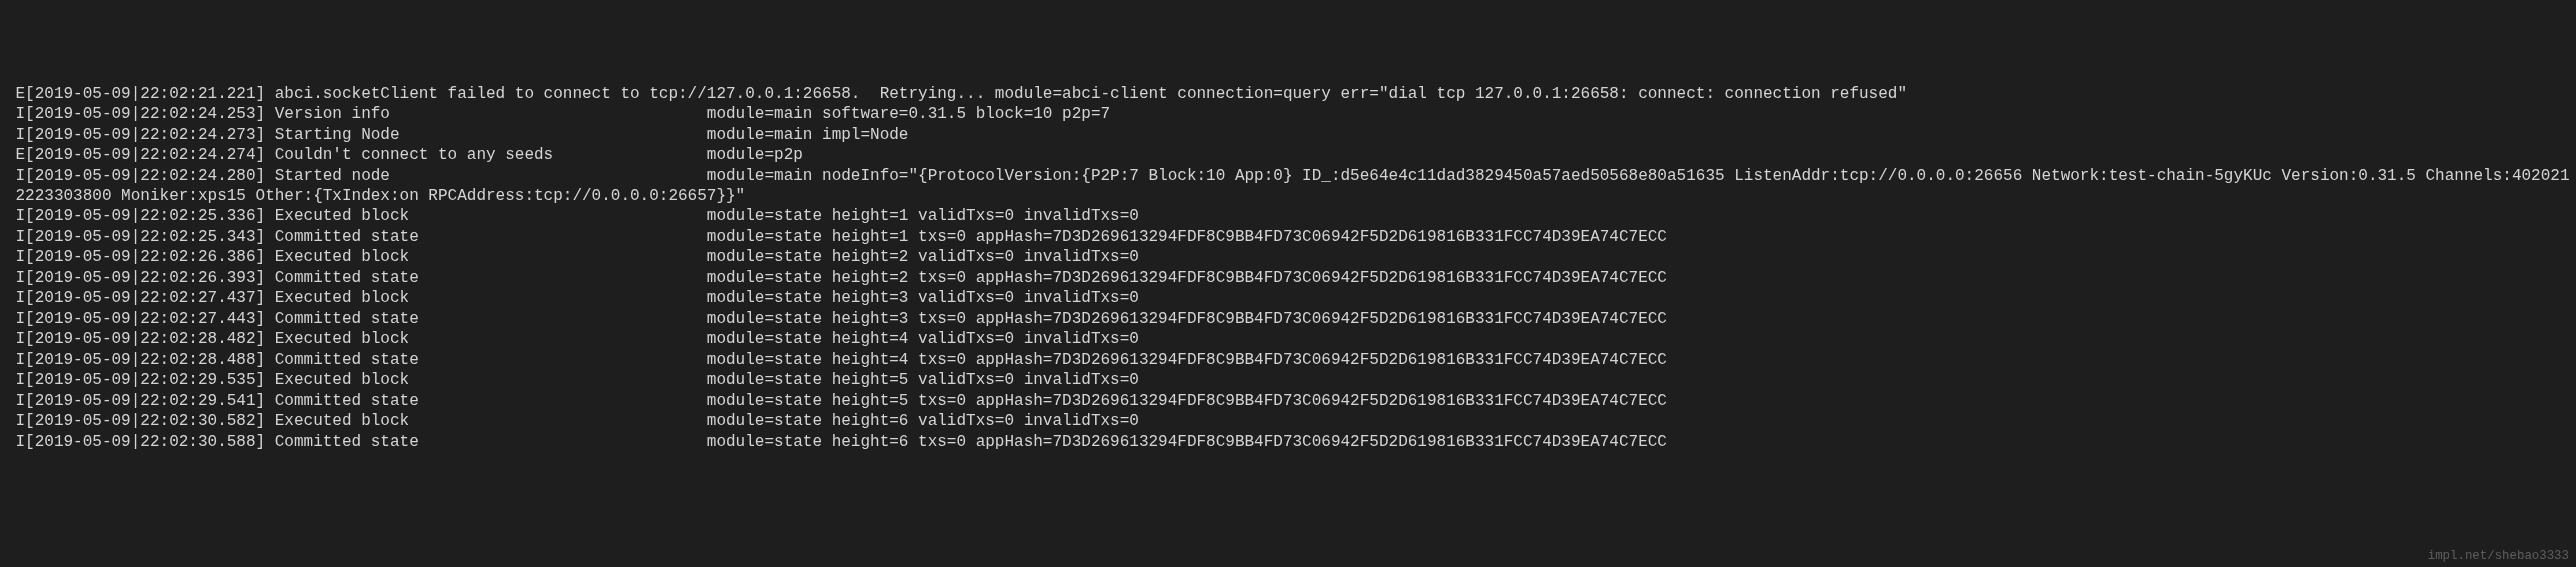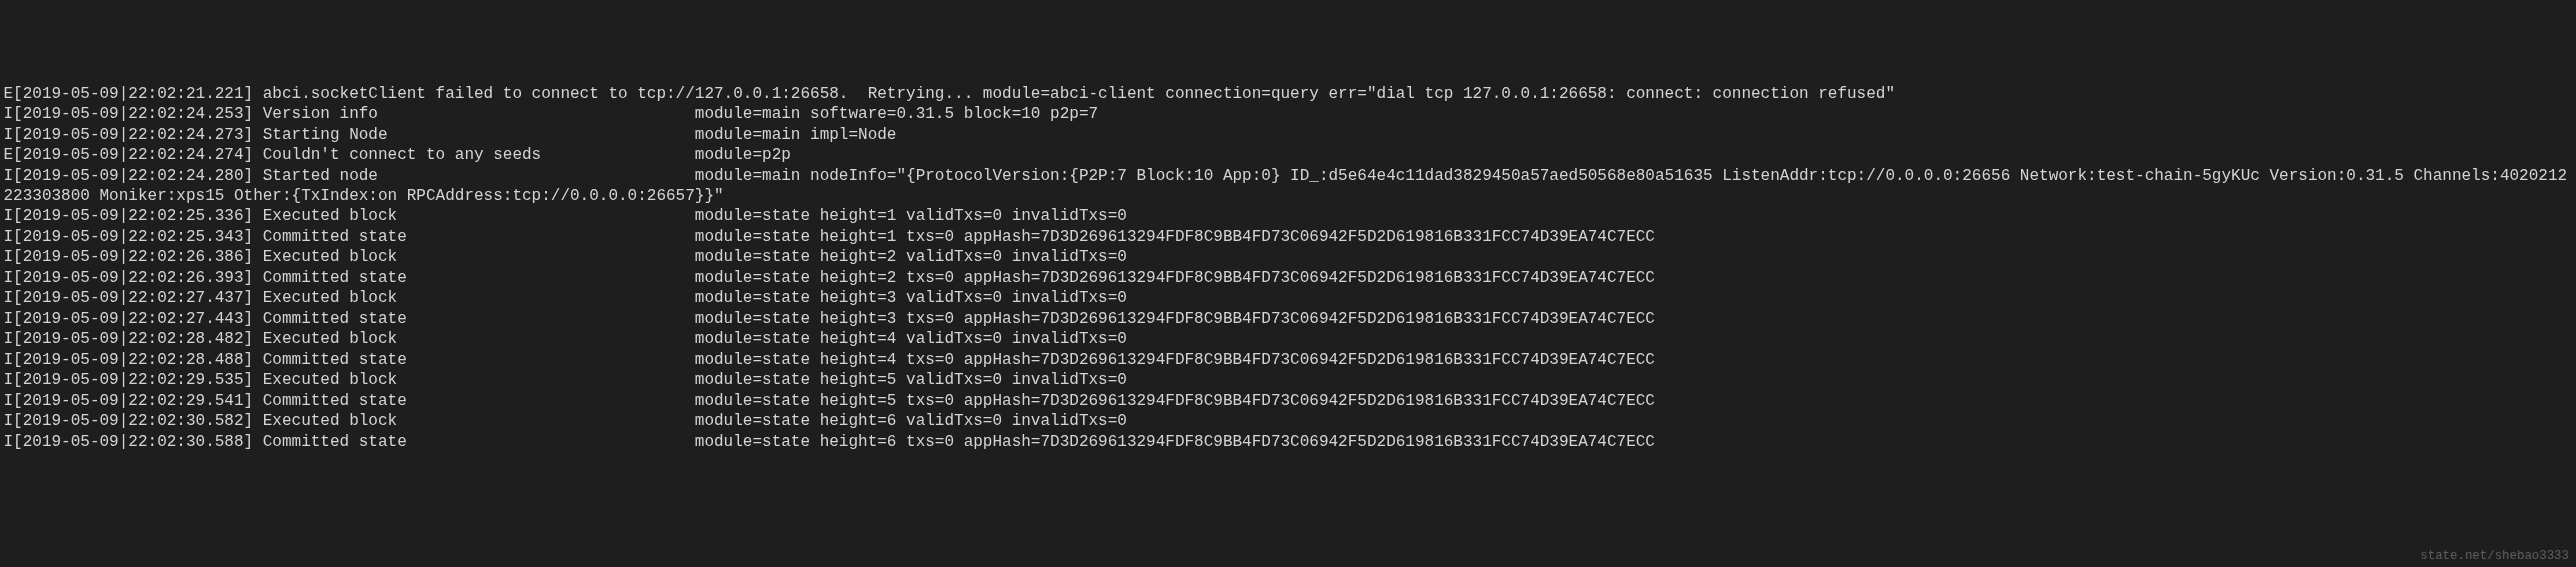--- a/index.html
+++ b/index.html
@@ -16,33 +16,34 @@
       padding: 1.8px 3.5px;
       white-space: pre-wrap;
       word-break: break-all;
       overflow: hidden;
       width: 2576px;
       height: 568px;
       position: relative;
     }
     .log-line {
       display: block;
+      margin-left: 12px;
     }
     .watermark {
       position: absolute;
       bottom: 3.5px;
       right: 7px;
       color: #888;
       font-size: 12.4px;
       opacity: 0.6;
     }
   </style>
 </head>
 <body>
 
 
 
 <div id="log-container"><span class="log-line">E[2019-05-09|22:02:21.221] abci.socketClient failed to connect to tcp://127.0.0.1:26658.  Retrying... module=abci-client connection=query err="dial tcp 127.0.0.1:26658: connect: connection refused"</span><span class="log-line">I[2019-05-09|22:02:24.253] Version info                                 module=main software=0.31.5 block=10 p2p=7</span><span class="log-line">I[2019-05-09|22:02:24.273] Starting Node                                module=main impl=Node</span><span class="log-line">E[2019-05-09|22:02:24.274] Couldn't connect to any seeds                module=p2p </span><span class="log-line">I[2019-05-09|22:02:24.280] Started node                                 module=main nodeInfo="{ProtocolVersion:{P2P:7 Block:10 App:0} ID_:d5e64e4c11dad3829450a57aed50568e80a51635 ListenAddr:tcp://0.0.0.0:26656 Network:test-chain-5gyKUc Version:0.31.5 Channels:4020212223303800 Moniker:xps15 Other:{TxIndex:on RPCAddress:tcp://0.0.0.0:26657}}"</span><span class="log-line">I[2019-05-09|22:02:25.336] Executed block                               module=state height=1 validTxs=0 invalidTxs=0</span><span class="log-line">I[2019-05-09|22:02:25.343] Committed state                              module=state height=1 txs=0 appHash=7D3D269613294FDF8C9BB4FD73C06942F5D2D619816B331FCC74D39EA74C7ECC</span><span class="log-line">I[2019-05-09|22:02:26.386] Executed block                               module=state height=2 validTxs=0 invalidTxs=0</span><span class="log-line">I[2019-05-09|22:02:26.393] Committed state                              module=state height=2 txs=0 appHash=7D3D269613294FDF8C9BB4FD73C06942F5D2D619816B331FCC74D39EA74C7ECC</span><span class="log-line">I[2019-05-09|22:02:27.437] Executed block                               module=state height=3 validTxs=0 invalidTxs=0</span><span class="log-line">I[2019-05-09|22:02:27.443] Committed state                              module=state height=3 txs=0 appHash=7D3D269613294FDF8C9BB4FD73C06942F5D2D619816B331FCC74D39EA74C7ECC</span><span class="log-line">I[2019-05-09|22:02:28.482] Executed block                               module=state height=4 validTxs=0 invalidTxs=0</span><span class="log-line">I[2019-05-09|22:02:28.488] Committed state                              module=state height=4 txs=0 appHash=7D3D269613294FDF8C9BB4FD73C06942F5D2D619816B331FCC74D39EA74C7ECC</span><span class="log-line">I[2019-05-09|22:02:29.535] Executed block                               module=state height=5 validTxs=0 invalidTxs=0</span><span class="log-line">I[2019-05-09|22:02:29.541] Committed state                              module=state height=5 txs=0 appHash=7D3D269613294FDF8C9BB4FD73C06942F5D2D619816B331FCC74D39EA74C7ECC</span><span class="log-line">I[2019-05-09|22:02:30.582] Executed block                               module=state height=6 validTxs=0 invalidTxs=0</span><span class="log-line">I[2019-05-09|22:02:30.588] Committed state                              module=state height=6 txs=0 appHash=7D3D269613294FDF8C9BB4FD73C06942F5D2D619816B331FCC74D39EA74C7ECC</span></div>
-<div class="watermark">state.net/shebao3333</div>
+<div class="watermark">impl.net/shebao3333</div>
 
 
 
 
 
 </body></html>

